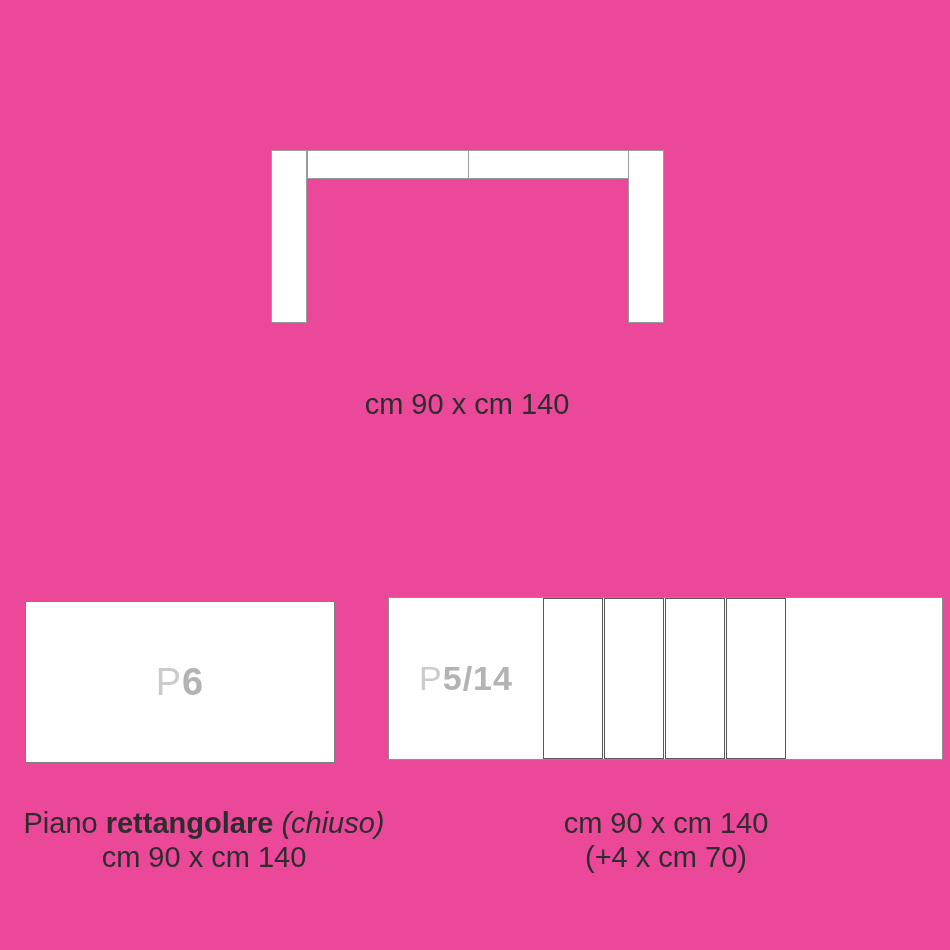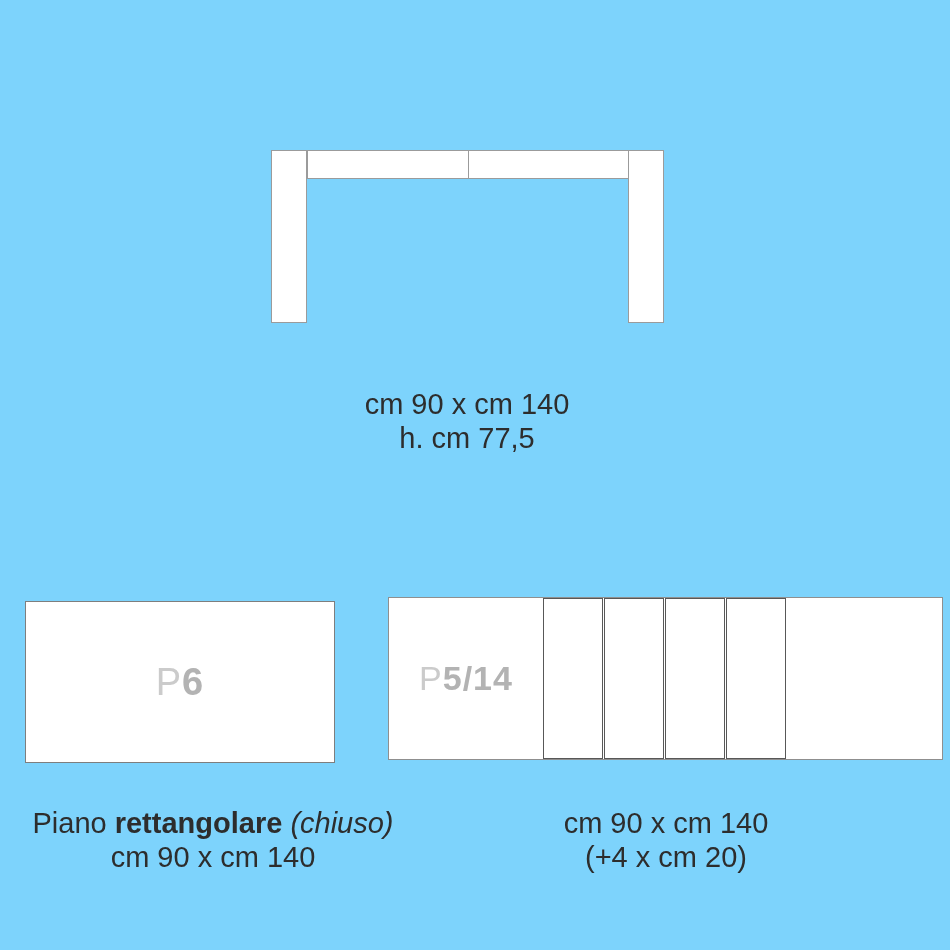--- a/index.html
+++ b/index.html
@@ -5,21 +5,21 @@
   html, body {
     margin: 0;
     padding: 0;
     background: #ffffff;
     font-family: "Liberation Sans", "DejaVu Sans", sans-serif;
   }
   .canvas {
     position: relative;
     width: 950px;
     height: 950px;
-    background: #7dd3fc;
+    background: #ec4899;
     overflow: hidden;
   }
 
   
   .leg {
     position: absolute;
     top: 150px;
     width: 36px;
     height: 173px;
     border: 1px solid #9b9b9b;
@@ -130,41 +130,40 @@
 
   
   .caption {
     position: absolute;
     top: 806px;
     text-align: center;
     font-size: 29px;
     line-height: 34px;
     color: #2d2d2d;
   }
-  .caption-left  { left: 16px;   width: 362px; padding-left: 16px; }
+  .caption-left  { left: 7px;   width: 362px; padding-left: 16px; }
   .caption-right { left: 485px; width: 362px; }
   .caption .bold   { font-weight: 700; }
   .caption .italic { font-style: italic; }
 </style>
 </head>
 <body>
 
 <div class="canvas">
 
   <div>
     <div class="leg leg-left"></div>
     <div class="apron">
       <div class="apron-divider"></div>
     </div>
     <div class="leg leg-right"></div>
   </div>
 
   <div class="front-dims">
     <div>cm 90 x cm 140</div>
-    <div>h. cm 77,5</div>
   </div>
 
   <div class="top-view closed-rect">
     <div class="plate-label">
       <span class="prefix">P</span>
         <span class="value">6</span>
     </div>
   </div>
 
   <div class="top-view open-rect">
@@ -180,16 +179,16 @@
       </div>
   </div>
 
   <div class="caption caption-left">
     <div><span>Piano</span> <span class="bold">rettangolare</span> <span class="italic">(chiuso)</span></div>
     <div>cm 90 x cm 140</div>
   </div>
 
   <div class="caption caption-right">
     <div>cm 90 x cm 140</div>
-    <div>(+4 x cm 20)</div>
+    <div>(+4 x cm 70)</div>
   </div>
 
 </div>
 
 </body></html>

